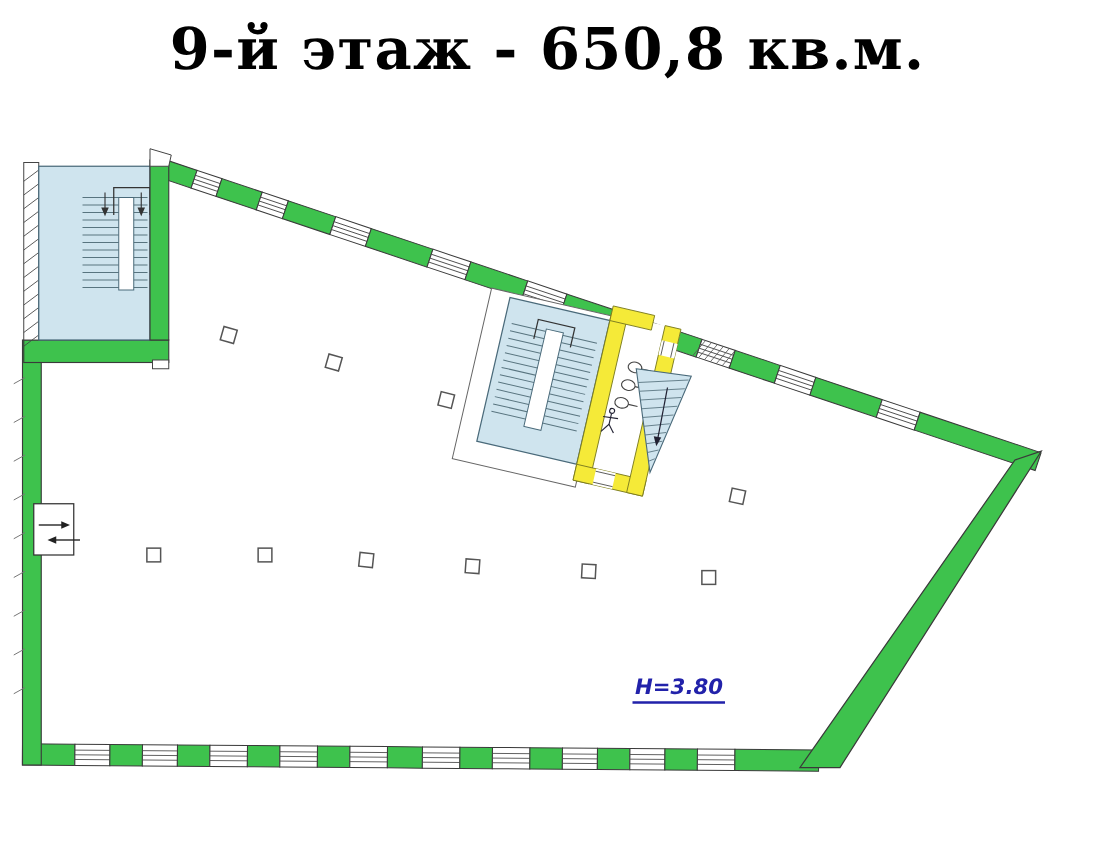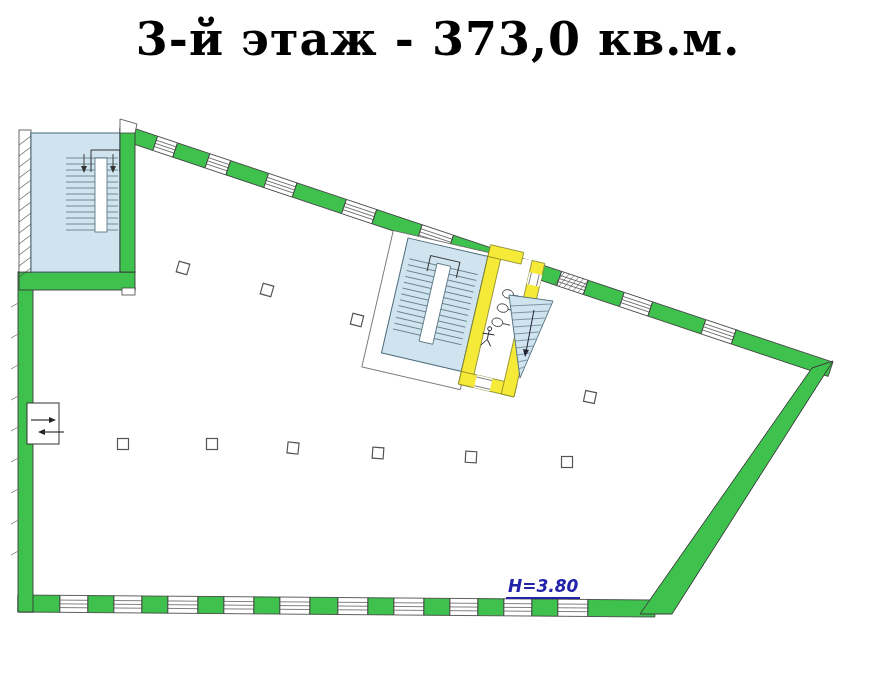--- a/index.html
+++ b/index.html
@@ -2,32 +2,32 @@
 <html style="--wall_green: #3ec24d; --wall_yellow: #f5ea38; --stair_blue: #cfe4ee; --stair_line: #58747f; --stair_edge: #4a6a7a; --outline_dark: #3a3a3a; --height_label_blue: #2222aa; --title_black: #000000;"><head>
 <meta charset="utf-8">
 <style>
   html,body{margin:0;padding:0;background:#ffffff;}
   .page{position:relative;width:876px;height:687px;background:#fff;overflow:hidden;
         font-family:"DejaVu Sans",sans-serif;}
   .title{position:absolute;top:12px;left:0;width:876px;margin:0;text-align:center;
          font-family:"DejaVu Serif","Liberation Serif",serif;font-weight:bold;
          font-size:46px;letter-spacing:1px;color:var(--title_black,#000);}
   .plan-svg{position:absolute;left:0;top:0;}
-  .hlabel{position:absolute;left:506px;top:576px;
+  .hlabel{position:absolute;left:506px;top:540px;
           font-family:"DejaVu Sans","Liberation Sans",sans-serif;
           font-weight:bold;font-style:italic;font-size:17px;
           color:var(--height_label_blue,#2222aa);
           border-bottom:2px solid var(--height_label_blue,#2222aa);
           padding:0 2px 1px 2px;}
 </style>
 </head>
 <body>
 
 <div class="page">
-  <h1 class="title">3-й этаж - 373,0 кв.м.</h1>
+  <h1 class="title">9-й этаж - 650,8 кв.м.</h1>
   <svg id="plan-svg" class="plan-svg" width="876" height="687" viewBox="0 0 876 687">
       <g transform="translate(133 128) rotate(18.5)">
         <rect x="0" y="0" width="26" height="15" fill="#3ec24d" stroke="#3a3a3a" stroke-width="0.8"></rect>
         <rect x="26" y="0" width="21" height="15" fill="#fff" stroke="#3a3a3a" stroke-width="0.8"></rect>
         <line x1="26" y1="4.2" x2="47" y2="4.2" stroke="#4a4a4a" stroke-width="0.7"></line>
         <line x1="26" y1="7.5" x2="47" y2="7.5" stroke="#4a4a4a" stroke-width="0.7"></line>
         <line x1="26" y1="10.799999999999999" x2="47" y2="10.799999999999999" stroke="#4a4a4a" stroke-width="0.7"></line>
         <rect x="47" y="0" width="34" height="15" fill="#3ec24d" stroke="#3a3a3a" stroke-width="0.8"></rect>
         <rect x="81" y="0" width="22" height="15" fill="#fff" stroke="#3a3a3a" stroke-width="0.8"></rect>
         <line x1="81" y1="4.2" x2="103" y2="4.2" stroke="#4a4a4a" stroke-width="0.7"></line>

